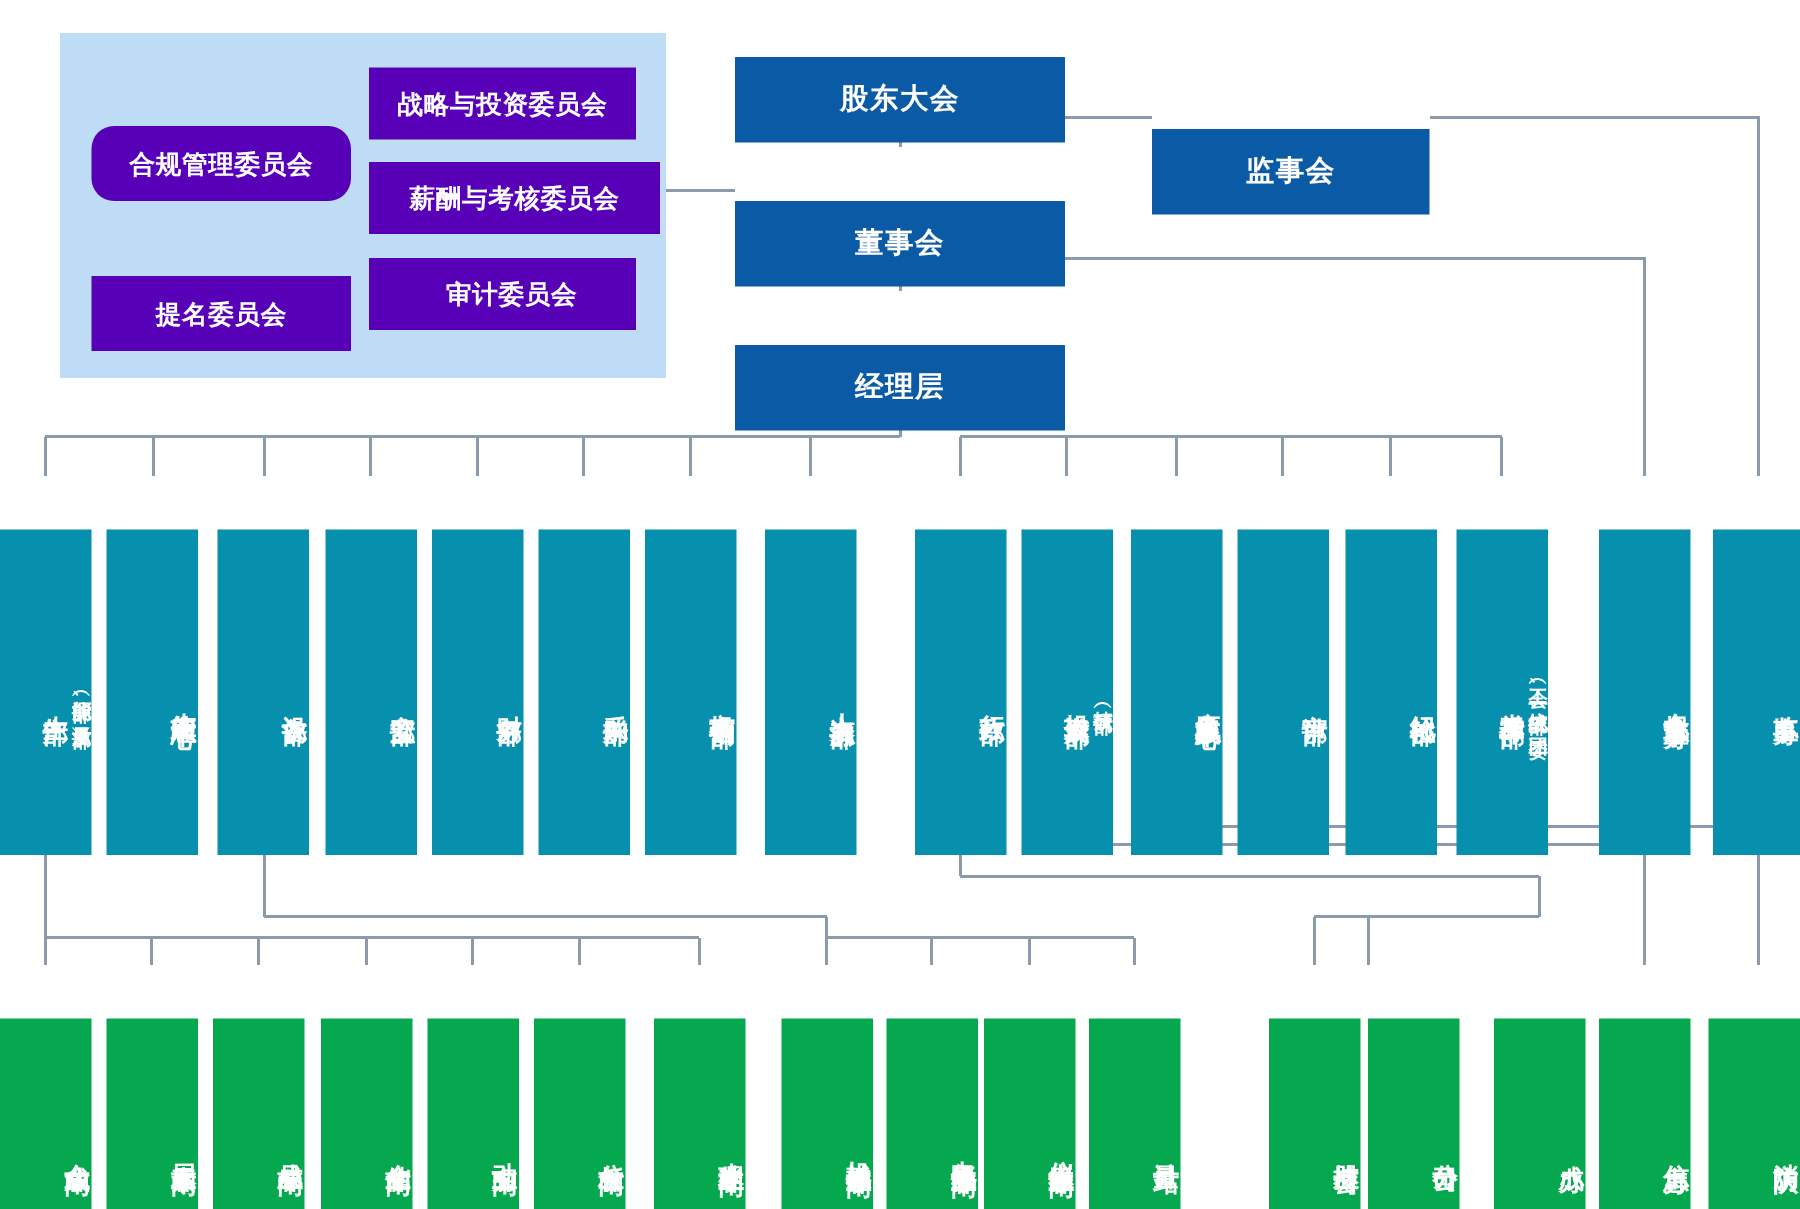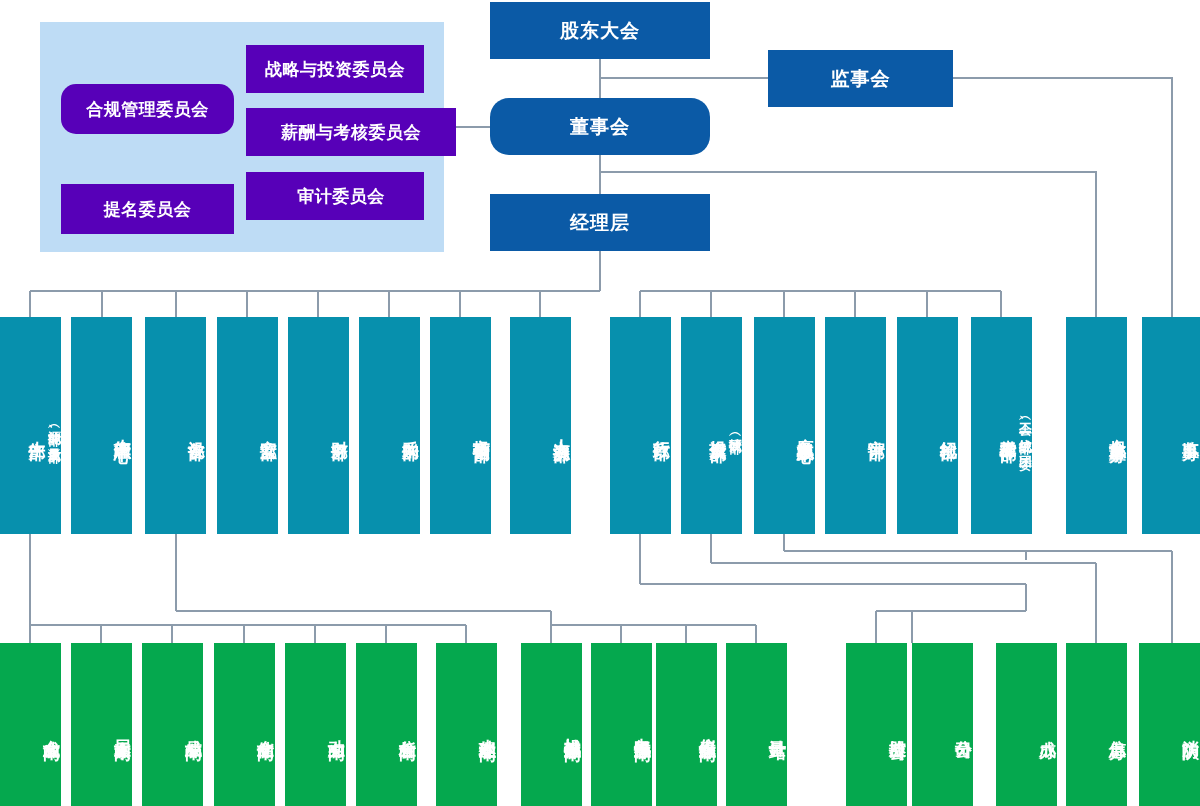--- a/index.html
+++ b/index.html
@@ -24,20 +24,21 @@
   .node{
     position:absolute;
     box-sizing:border-box;
     display:flex;
     align-items:center;
     justify-content:center;
     color:#ffffff;
     text-align:center;
     line-height:1.12;
     z-index:5;
+    margin-top:36px;
   }
   
   .gov{
     background:#0b5aa6;
     font-size:19px;
     font-weight:700;
     letter-spacing:1px;
   }
   
   .panel{
@@ -181,31 +182,31 @@
 
   <div class="cmte" style="left:61px;top:84px;width:173px;height:50px;border-radius:15px;">
     <span>合规管理委员会</span>
   </div>
   <div class="cmte" style="left:61px;top:148px;width:173px;height:50px;margin-top:36px;">
     <span>提名委员会</span>
   </div>
   <div class="cmte" style="left:246px;top:45px;width:178px;height:48px;">
     <span>战略与投资委员会</span>
   </div>
-  <div class="cmte" style="left:246px;top:108px;width:210px;height:48px;">
+  <div class="cmte" style="left:246px;top:108px;width:194px;height:48px;">
     <span>薪酬与考核委员会</span>
   </div>
   <div class="cmte" style="left:246px;top:172px;width:178px;height:48px;padding-left:12px;">
     <span>审计委员会</span>
   </div>
 
   <div class="node gov" style="left:490px;top:2px;width:220px;height:57px;">
     <span>股东大会</span>
   </div>
-  <div class="node gov" style="left:490px;top:98px;width:220px;height:57px;border-radius:19px;">
+  <div class="node gov" style="left:490px;top:98px;width:220px;height:57px;">
     <span>董事会</span>
   </div>
   <div class="node gov" style="left:490px;top:194px;width:220px;height:57px;">
     <span>经理层</span>
   </div>
   <div class="node gov" style="left:768px;top:50px;width:185px;height:57px;">
     <span>监事会</span>
   </div>
 
   <div class="node dept" style="left:0px;top:317px;width:61px;height:217px;">

